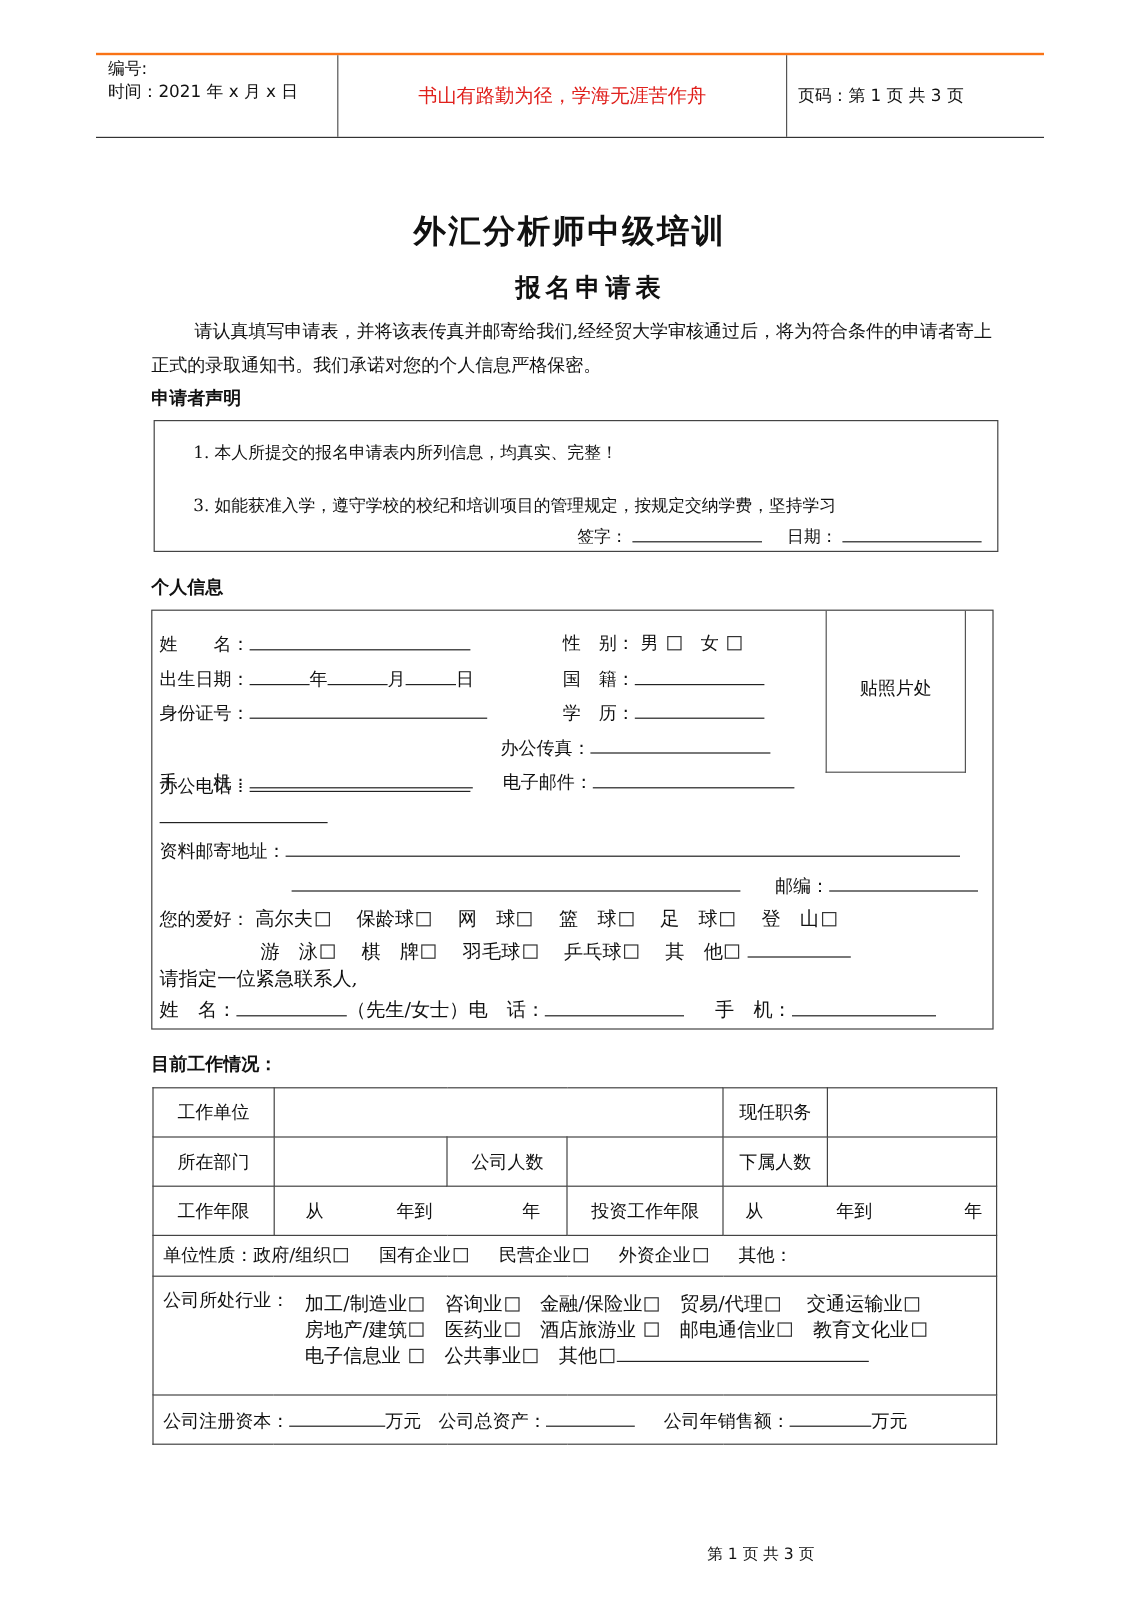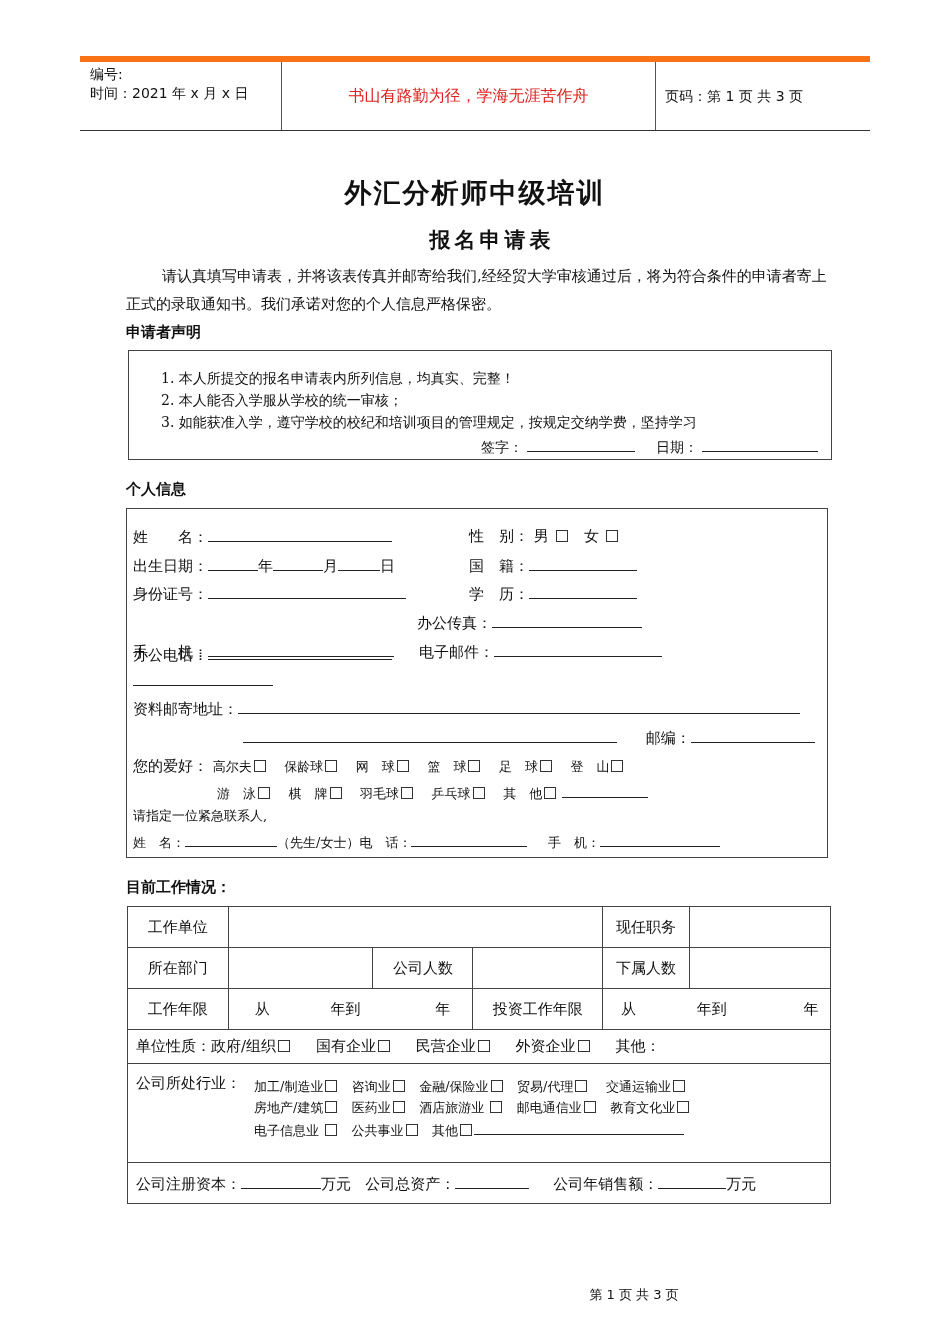--- a/index.html
+++ b/index.html
@@ -1,38 +1,38 @@
 <!DOCTYPE html>
 <html><head>
 <meta charset="utf-8">
 <style>
   html, body { margin: 0; padding: 0; background: #ffffff; }
   body { width: 950px; height: 1344px; position: relative; font-family: "DejaVu Serif", "Liberation Serif", serif; color: #111; overflow: hidden; }
   .abs { position: absolute; }
   .sans { font-family: "DejaVu Sans", "Liberation Sans", sans-serif; }
 
   
-  .hdr { left: 80px; top: 56px; width: 790px; height: 68px; border-top: 6px solid #f97316; border-bottom: 1px solid #333; }
+  .hdr { left: 80px; top: 44px; width: 790px; height: 68px; border-top: 2px solid #f97316; border-bottom: 1px solid #333; }
   .hdr .c1 { position: absolute; left: 0; top: 0; width: 202px; height: 68px; border-right: 1px solid #555; font-size: 14px; line-height: 19px; padding: 3px 0 0 10px; box-sizing: border-box; }
   .hdr .c2 { position: absolute; left: 202px; top: 0; width: 373px; height: 68px; border-right: 1px solid #555; color: #e0201c; font-size: 16px; text-align: center; line-height: 68px; }
   .hdr .c3 { position: absolute; left: 575px; top: 0; width: 215px; height: 68px; font-size: 14px; line-height: 68px; padding-left: 10px; box-sizing: border-box; }
 
   .title1 { left: 0; width: 950px; top: 175px; text-align: center; font-size: 27px; font-weight: bold; letter-spacing: 2px; }
   .title2 { left: 0; width: 984px; top: 226px; text-align: center; font-size: 21px; font-weight: bold; letter-spacing: 4px; }
   .intro { left: 126px; width: 710px; top: 262px; font-size: 15px; line-height: 28px; text-indent: 36px; }
   .sect { font-size: 15px; font-weight: bold; }
 
   .decl { left: 128px; top: 350px; width: 704px; height: 110px; border: 1px solid #444; box-sizing: border-box; font-size: 14px; }
   .decl .ln { position: absolute; left: 32px; line-height: 22px; }
 
   .pbox { left: 126px; top: 508px; width: 702px; height: 350px; border: 1px solid #444; box-sizing: border-box; font-size: 15px; }
   .pbox .row { position: absolute; line-height: 22px; white-space: nowrap; }
   .ul { display: inline-block; border-bottom: 1px solid #222; height: 16px; vertical-align: baseline; }
   .cb { display: inline-block; width: 10px; height: 10px; border: 1px solid #333; margin: 0 2px; vertical-align: -1px; }
-  .small { font-size: 13px; }
+  .small { font-size: 16px; }
   .photo { position: absolute; left: 561px; top: 0; width: 117px; height: 135px; border: 1px solid #555; border-top: none; box-sizing: border-box; text-align: center; line-height: 128px; font-size: 15px; }
 
   table.work { position: absolute; left: 127px; top: 906px; width: 704px; border-collapse: collapse; font-size: 15px; }
   table.work td { border: 1px solid #444; height: 40px; padding: 0 8px; white-space: nowrap; }
   .center { text-align: center; }
 
   .footer { left: 0; width: 1268px; top: 1286px; text-align: center; font-size: 13px; }
 </style>
 </head>
 <body>
@@ -46,32 +46,32 @@
   <div class="c3">页码：第 1 页  共 3 页</div>
 </div>
 
 <div class="abs title1">外汇分析师中级培训</div>
 <div class="abs title2">报名申请表</div>
 <div class="abs intro">请认真填写申请表，并将该表传真并邮寄给我们,经经贸大学审核通过后，将为符合条件的申请者寄上正式的录取通知书。我们承诺对您的个人信息严格保密。</div>
 
 <div class="abs sect sans" style="left:126px; top:323px;">申请者声明</div>
 <div class="abs decl">
   <div class="ln" style="top:16px;">1. 本人所提交的报名申请表内所列信息，均真实、完整！</div>
-  <div class="ln" style="top:38px;">2. 本人能否入学服从学校的统一审核；</div>
   <div class="ln" style="top:60px;">3. 如能获准入学，遵守学校的校纪和培训项目的管理规定，按规定交纳学费，坚持学习</div>
   <div class="ln" style="top:84px; left:352px;">
     <span>签字：</span>
     <span class="ul" style="width:108px;"></span>
     <span style="margin-left:16px;margin-top:15px;">日期：</span>
     <span class="ul" style="width:116px;"></span>
   </div>
 </div>
 
 <div class="abs sect sans" style="left:126px; top:480px;">个人信息</div>
 <div class="abs pbox">
+  <div class="photo">贴照片处</div>
 
   <div class="row" style="left:6px; top:16px;">
     <span>姓　　名：</span><span class="ul" style="width:184px;"></span>
   </div>
   <div class="row" style="left:342px; top:16px;">
     <span>性　别：</span>
     <span>男</span> <span class="cb"></span>
     &nbsp;&nbsp;<span>女</span> <span class="cb"></span>
   </div>
 

